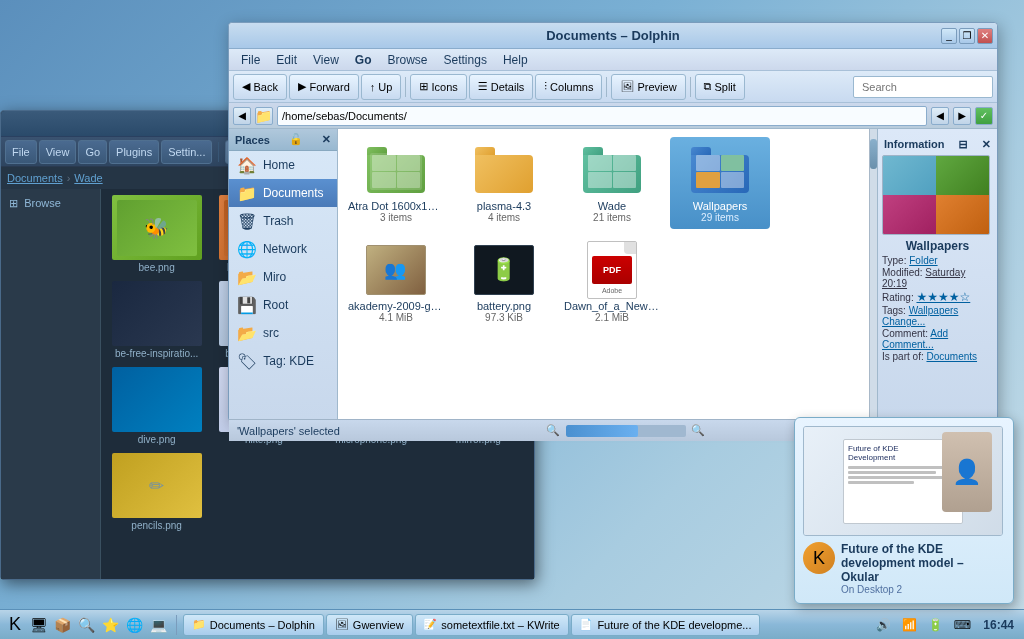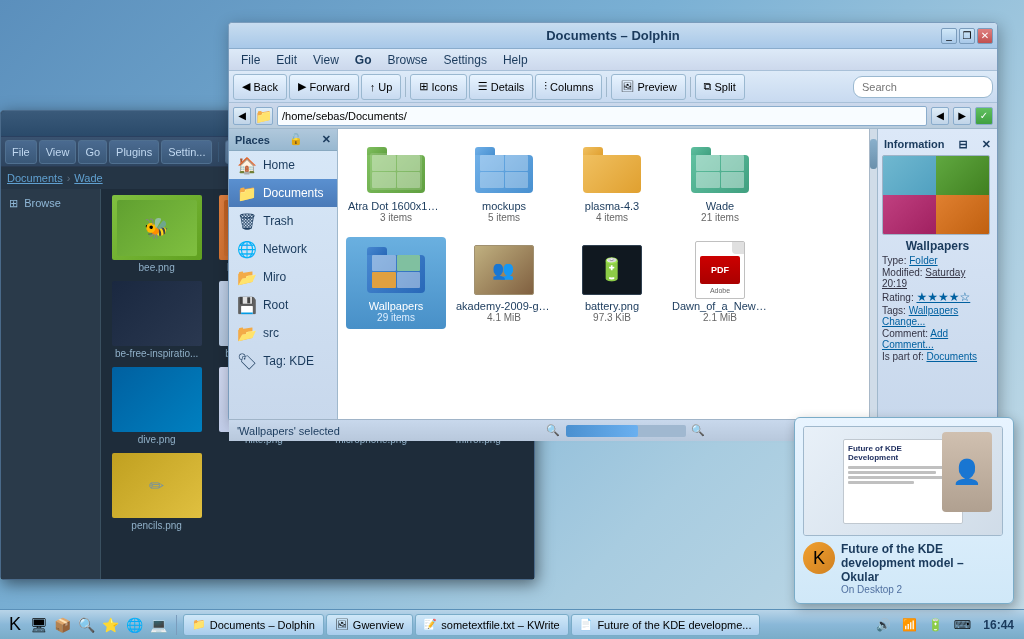--- a/index.html
+++ b/index.html
@@ -135,21 +135,21 @@
       gap: 3px;
       cursor: pointer;
       font-size: 11px;
     }
     .toolbar-sep { width: 1px; height: 20px; background: #a0b8cc; margin: 0 2px; }
     .toolbar-search {
       margin-left: auto;
       width: 140px;
       height: 22px;
       border: 1px solid #9ab8d0;
-      border-radius: 9px;
+      border-radius: 2px;
       padding: 0 8px;
       background: white;
       font-size: 11px;
     }
 
     
     .dolphin-menubar {
       height: 22px;
       background: linear-gradient(to bottom, #ddeaf8, #ccd8ec);
       border-bottom: 1px solid #a8c0d8;
@@ -890,36 +890,20 @@
                 <div style="background:rgba(255,255,255,0.3);border-radius:1px;"></div>
                 <div style="background:rgba(255,255,255,0.3);border-radius:1px;"></div>
                 <div style="background:rgba(255,255,255,0.3);border-radius:1px;"></div>
               </div>
             </div>
           </div>
           <div class="file-name">Atra Dot 1600x1200.jpg.tar.gz_[31731]</div>
           <div class="file-meta">3 items</div>
         </div>
 
-        <div class="file-item">
-          <div class="file-icon">
-            <div style="width:58px;height:46px;position:relative;">
-              <div style="position:absolute;bottom:0;left:0;right:0;height:38px;background:linear-gradient(135deg,#70b0e8,#4890d0);border-radius:0 4px 4px 4px;"></div>
-              <div style="position:absolute;top:0;left:0;width:20px;height:8px;background:linear-gradient(135deg,#70b0e8,#4890d0);border-radius:3px 3px 0 0;"></div>
-              <div style="position:absolute;top:6px;left:3px;right:3px;bottom:3px;display:grid;grid-template-columns:1fr 1fr;gap:1px;padding:2px;">
-                <div style="background:rgba(255,255,255,0.3);border-radius:1px;"></div>
-                <div style="background:rgba(255,255,255,0.3);border-radius:1px;"></div>
-                <div style="background:rgba(255,255,255,0.3);border-radius:1px;"></div>
-                <div style="background:rgba(255,255,255,0.3);border-radius:1px;"></div>
-              </div>
-            </div>
-          </div>
-          <div class="file-name">mockups</div>
-          <div class="file-meta">5 items</div>
-        </div>
 
         <div class="file-item">
           <div class="file-icon">
             <div style="width:58px;height:46px;position:relative;">
               <div style="position:absolute;bottom:0;left:0;right:0;height:38px;background:linear-gradient(135deg,#f0c060,#e0a030);border-radius:0 4px 4px 4px;"></div>
               <div style="position:absolute;top:0;left:0;width:20px;height:8px;background:linear-gradient(135deg,#f0c060,#e0a030);border-radius:3px 3px 0 0;"></div>
             </div>
           </div>
           <div class="file-name">plasma-4.3</div>
           <div class="file-meta">4 items</div>
@@ -1051,21 +1035,21 @@
       <span style="cursor:pointer;">🔍</span>
     </div>
     <div style="background:linear-gradient(to bottom,#4a90d0,#2a70b0);color:white;padding:2px 8px;border-radius:3px;font-size:11px;font-weight:bold;">7.7 GiB free</div>
   </div>
 </div>
 
 <div class="notification-popup">
   <div class="notif-preview">
     <div class="notif-preview-inner">
       <div class="notif-doc-preview">
-        <div style="font-size:8px;font-weight:bold;color:#203060;margin-bottom:4px;">Future of KDE<br>Development</div>
+        <div style="font-size:8px;font-weight:normal;color:#203060;margin-bottom:4px;">Future of KDE<br>Development</div>
         <div style="height:3px;background:#c0c0c0;margin:2px 0;border-radius:1px;"></div>
         <div style="height:3px;background:#c0c0c0;margin:2px 0;border-radius:1px;width:80%;"></div>
         <div style="height:3px;background:#c0c0c0;margin:2px 0;border-radius:1px;"></div>
         <div style="height:3px;background:#c0c0c0;margin:2px 0;border-radius:1px;width:60%;"></div>
       </div>
 
       <div style="position:absolute;right:10px;top:5px;width:50px;height:80px;background:linear-gradient(180deg,#d0c0b0,#b0a090);border-radius:4px;overflow:hidden;display:flex;align-items:center;justify-content:center;font-size:24px;">👤</div>
     </div>
   </div>
   <div class="notif-bottom">

